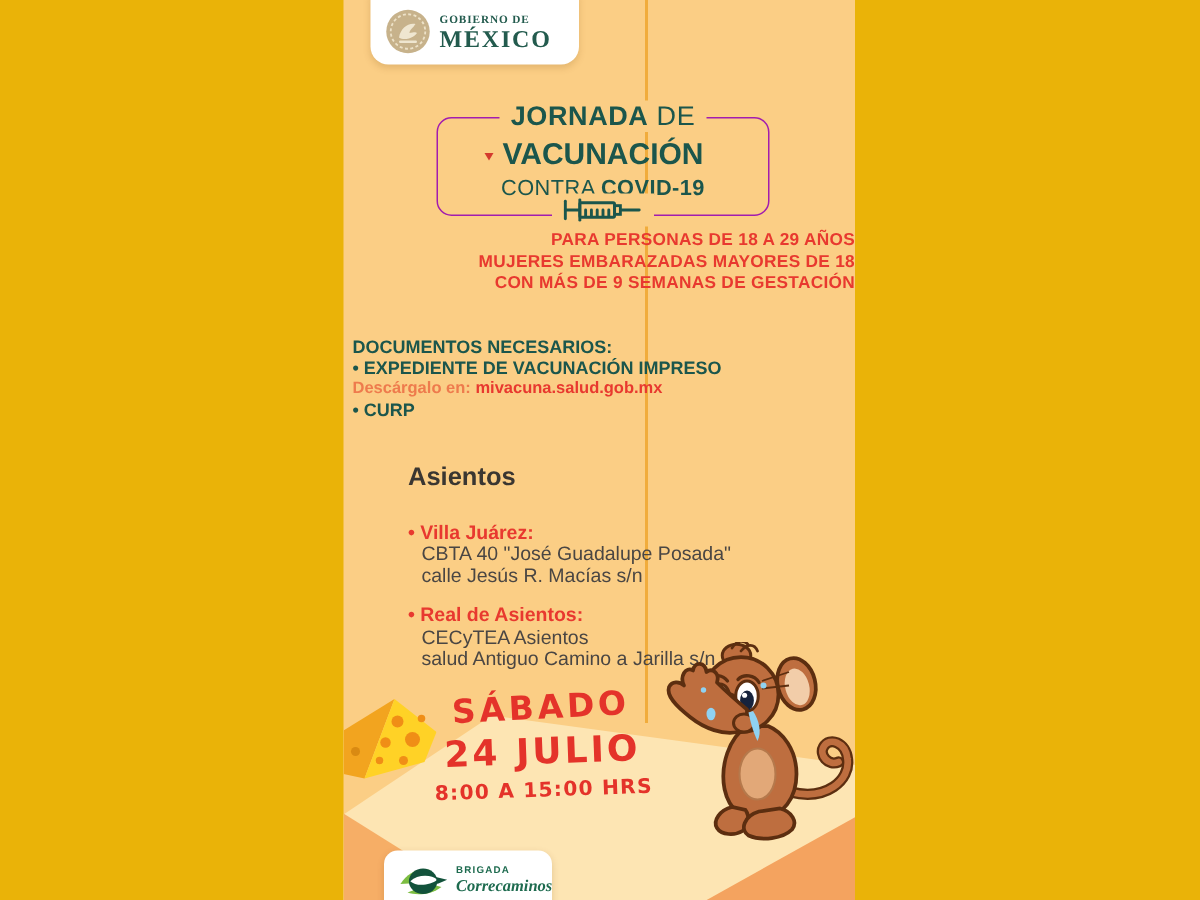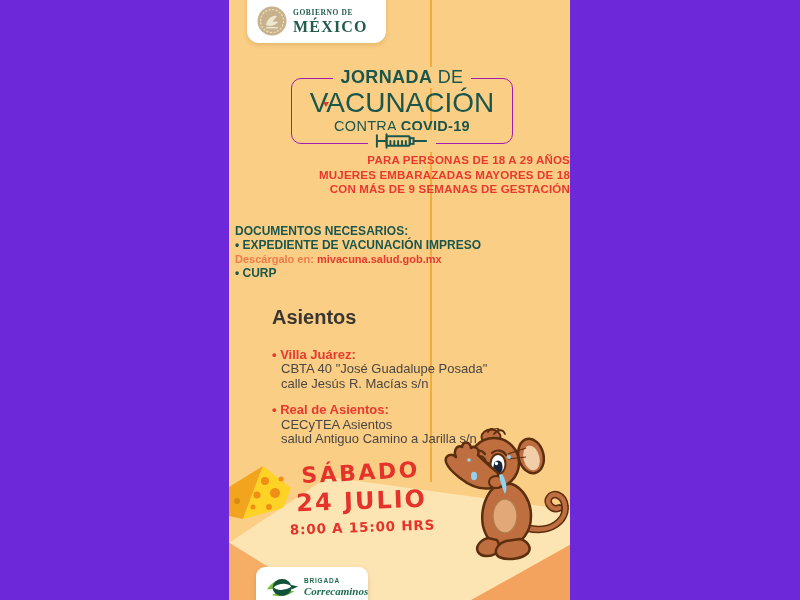--- a/index.html
+++ b/index.html
@@ -1,16 +1,16 @@
 <!DOCTYPE html>
 <html><head>
 <meta charset="utf-8">
 <style>
   html,body{margin:0;padding:0;background:#000;}
-  .stage{position:relative;width:800px;height:600px;background:#6d28d9;overflow:hidden;
+  .stage{position:relative;width:800px;height:600px;background:#eab308;overflow:hidden;
          font-family:"Liberation Sans",sans-serif;}
   .poster{position:absolute;left:229px;top:0;width:341px;height:600px;background:#FBCE85;overflow:hidden;}
 
   
   .band-light{position:absolute;inset:0;background:#FDE5B3;
     clip-path:polygon(29% 79.5%,100% 85%,100% 100%,0 100%,0 90.5%);}
   .wedge-bl{position:absolute;inset:0;background:#F6AE66;
     clip-path:polygon(0 90.4%,27% 100%,0 100%);}
   .wedge-br{position:absolute;inset:0;background:#F4A35F;
     clip-path:polygon(100% 90.8%,100% 100%,71% 100%);}
@@ -24,21 +24,21 @@
   .gov-line1{font-size:7.5px;font-weight:bold;letter-spacing:.6px;}
   .gov-line2{font-size:16px;font-weight:bold;letter-spacing:1.2px;margin-top:1px;}
 
   
   .title-box{position:absolute;left:62px;top:78px;width:222px;height:66px;border:1px solid #a21caf;
     border-radius:10px;text-align:center;box-sizing:border-box;}
   .title-top{position:absolute;top:-12px;left:0;right:0;}
   .title-top .mask{display:inline-block;background:#FBCE85;padding:0 7px;font-size:18px;
     color:#1B564C;letter-spacing:.4px;white-space:nowrap;}
   .w1{font-weight:bold;} .w2{font-weight:normal;}
-  .title-main{margin-top:9px;font-size:28px;font-weight:normal;color:#1B564C;letter-spacing:0;
+  .title-main{margin-top:9px;font-size:20px;font-weight:bold;color:#1B564C;letter-spacing:0;
     position:relative;line-height:30px;white-space:nowrap;}
   .drop-accent{position:absolute;left:31px;top:14px;width:0;height:0;
     border-left:3.5px solid transparent;border-right:3.5px solid transparent;border-top:5.5px solid #D43A2E;}
   .title-sub{font-size:14.5px;color:#1B564C;letter-spacing:.3px;white-space:nowrap;}
   .s1{font-weight:normal;} .s2{font-weight:bold;}
   .syringe-wrap{position:absolute;bottom:-13px;left:0;right:0;text-align:center;}
   .syringe-wrap .mask{display:inline-block;background:#FBCE85;padding:0 6px;line-height:0;}
 
   
   .audience{position:absolute;left:6px;top:153px;width:335px;text-align:right;color:#E8392F;
@@ -46,21 +46,21 @@
 
   
   .documents{position:absolute;left:6px;top:224px;width:335px;text-align:left;color:#1B564C;
     font-weight:bold;font-size:12px;line-height:14px;}
   .download-line{font-size:11px;}
   .download-label{color:#EE7B4D;}
   .download-url{color:#E8392F;}
 
   
   .locations{position:absolute;left:43px;top:311px;font-size:13px;line-height:13.5px;color:#4A4643;}
-  .loc-heading{font-size:20px;font-weight:bold;color:#3A3631;margin-bottom:4px;}
+  .loc-heading{font-size:17px;font-weight:bold;color:#3A3631;margin-bottom:4px;}
   .loc-name{color:#E8392F;font-weight:bold;margin-top:23px;}
   .loc-name.gap{margin-top:13px;}
   .loc-line{margin-left:9px;margin-top:1px;}
 
   
   .cheese{position:absolute;left:0;top:461px;width:62px;height:63px;}
   .schedule{position:absolute;left:55px;top:460px;width:155px;text-align:center;color:#E4332A;
     font-weight:bold;transform:rotate(-2deg);font-family:"DejaVu Sans",sans-serif;}
   .sched-day{font-size:22px;letter-spacing:2.5px;transform:rotate(-1deg);}
   .sched-date{font-size:24px;letter-spacing:2px;margin-top:2px;}

